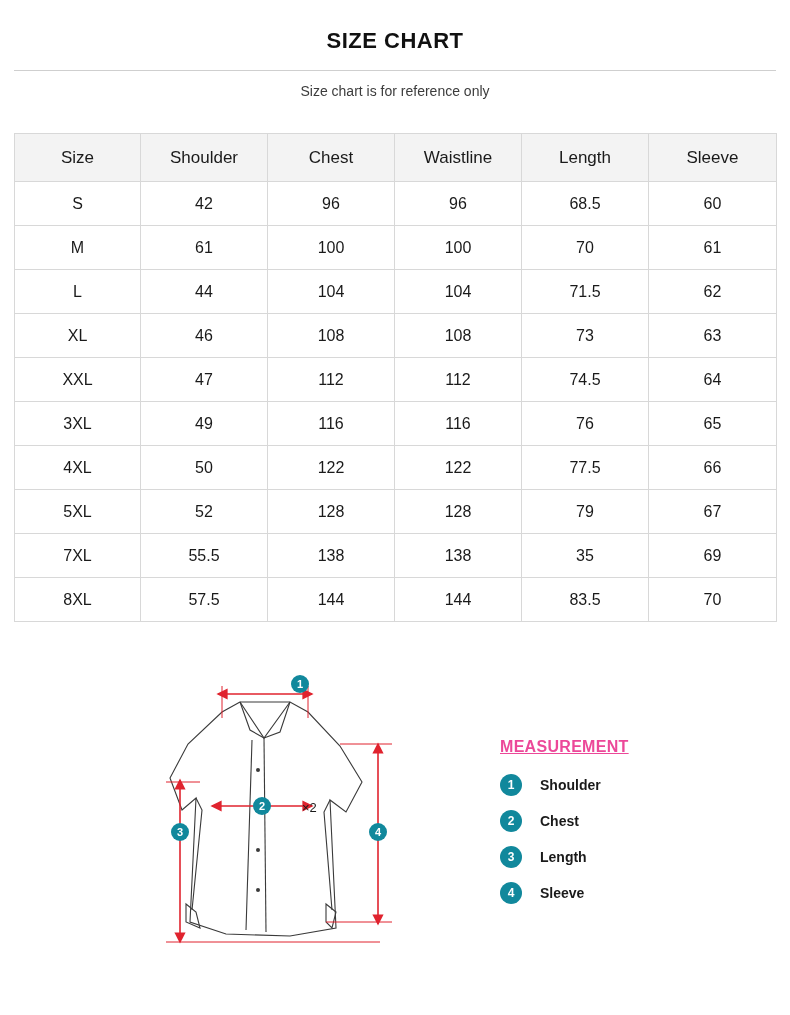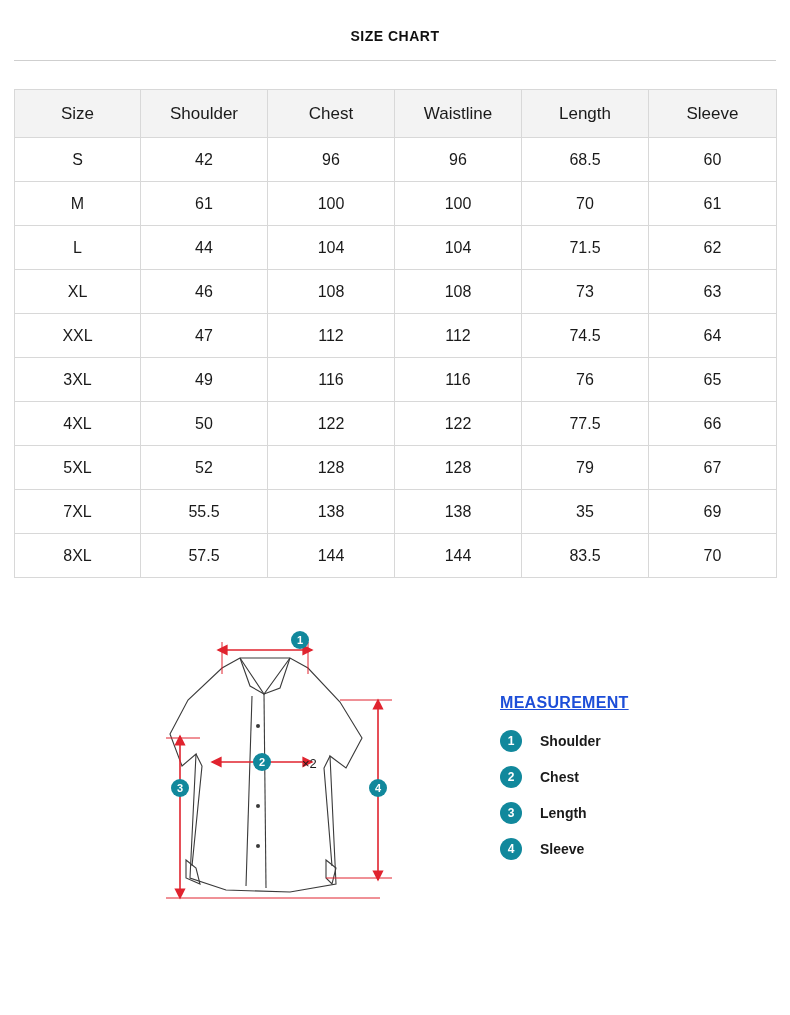--- a/index.html
+++ b/index.html
@@ -18,21 +18,21 @@
     height: 1015px;
     overflow: hidden;
   }
 
   
   .header {
     padding-top: 28px;
     text-align: center;
   }
   .title {
-    font-size: 14px;
+    font-size: 22px;
     font-weight: bold;
     letter-spacing: 0.5px;
     color: #111;
     margin: 0 0 16px 0;
   }
   .rule {
     border: none;
     border-top: 1px solid #cfcfcf;
     margin: 0 14px 12px 14px;
   }
@@ -91,21 +91,21 @@
   
   .legend {
     position: absolute;
     left: 500px;
     top: 78px;
     width: 250px;
   }
   .legend-title {
     font-size: 16px;
     font-weight: bold;
-    color: #1d4ed8;
+    color: #ec4899;
     text-decoration: underline;
     margin-bottom: 18px;
     letter-spacing: 0.3px;
   }
   .legend-row {
     display: flex;
     align-items: center;
     margin-bottom: 14px;
   }
   .badge {
@@ -129,20 +129,21 @@
   }
 </style>
 </head>
 <body>
 
 <div class="page">
 
   <div class="header">
     <h1 class="title">SIZE CHART</h1>
     <hr class="rule">
+    <p class="subtitle">Size chart is for reference only</p>
   </div>
 
   <div class="table-wrap">
     <table class="size-table">
       <colgroup>
         <col class="c0">
           <col class="c1">
           <col class="c2">
           <col class="c3">
           <col class="c4">

